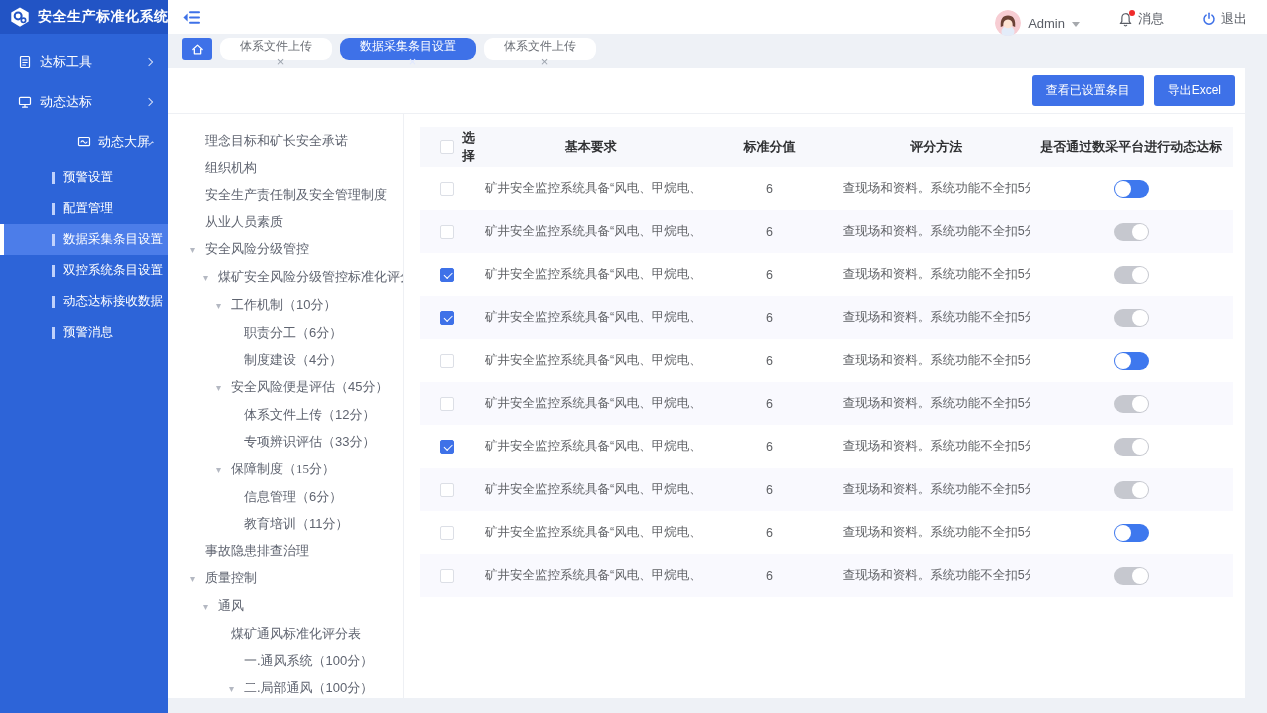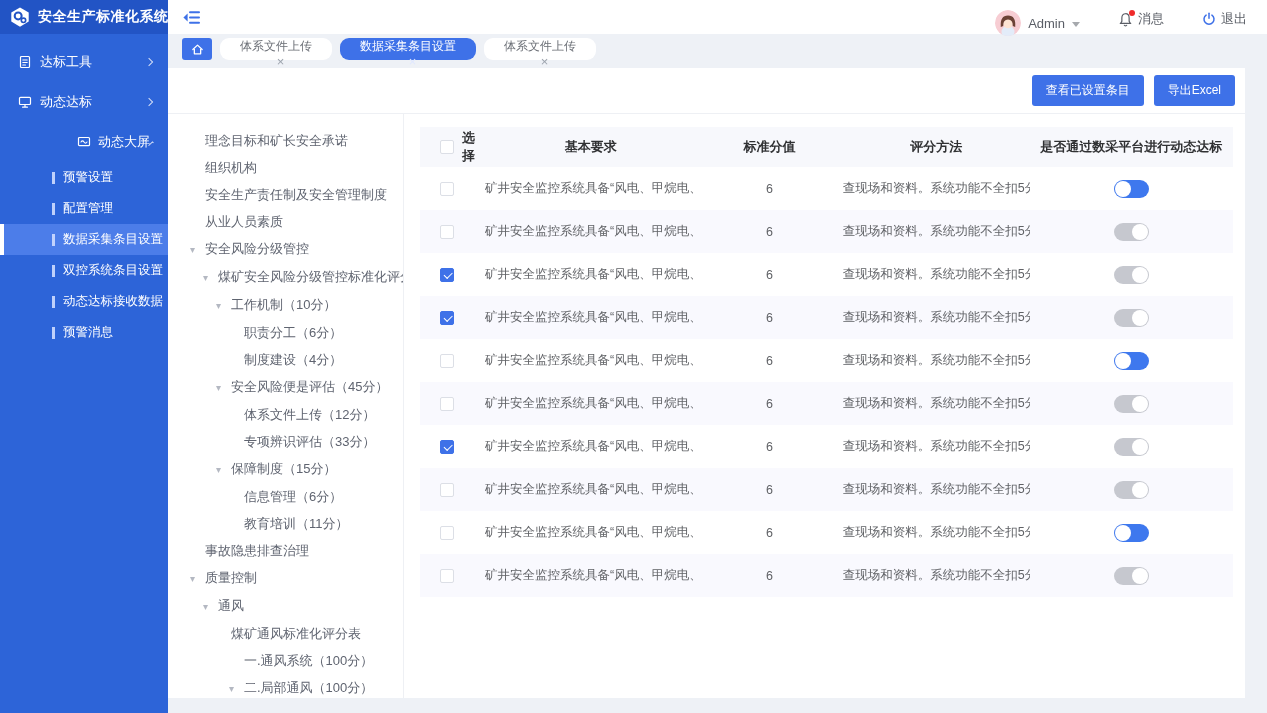--- a/index.html
+++ b/index.html
@@ -235,21 +235,21 @@
             <div class="tree-node" style="padding-left: 0px;"><span class="caret"></span><span>安全生产责任制及安全管理制度</span></div>
             <div class="tree-node" style="padding-left: 0px;"><span class="caret"></span><span>从业人员素质</span></div>
             <div class="tree-node" style="padding-left: 0px;"><span class="caret">▾</span><span>安全风险分级管控</span></div>
             <div class="tree-node" style="padding-left: 13px;"><span class="caret">▾</span><span>煤矿安全风险分级管控标准化评分表</span></div>
             <div class="tree-node" style="padding-left: 26px;"><span class="caret">▾</span><span>工作机制（10分）</span></div>
             <div class="tree-node" style="padding-left: 39px;"><span class="caret"></span><span>职责分工（6分）</span></div>
             <div class="tree-node" style="padding-left: 39px;"><span class="caret"></span><span>制度建设（4分）</span></div>
             <div class="tree-node" style="padding-left: 26px;"><span class="caret">▾</span><span>安全风险便是评估（45分）</span></div>
             <div class="tree-node" style="padding-left: 39px;"><span class="caret"></span><span>体系文件上传（12分）</span></div>
             <div class="tree-node" style="padding-left: 39px;"><span class="caret"></span><span>专项辨识评估（33分）</span></div>
-            <div class="tree-node" style="padding-left: 26px;"><span class="caret">▾</span><span>保障制度（15分）</span></div>
+            <div class="tree-node" style="padding-left: 26px; font-family: Liberation Serif, serif;"><span class="caret">▾</span><span>保障制度（15分）</span></div>
             <div class="tree-node" style="padding-left: 39px;"><span class="caret"></span><span>信息管理（6分）</span></div>
             <div class="tree-node" style="padding-left: 39px;"><span class="caret"></span><span>教育培训（11分）</span></div>
             <div class="tree-node" style="padding-left: 0px;"><span class="caret"></span><span>事故隐患排查治理</span></div>
             <div class="tree-node" style="padding-left: 0px;"><span class="caret">▾</span><span>质量控制</span></div>
             <div class="tree-node" style="padding-left: 13px;"><span class="caret">▾</span><span>通风</span></div>
             <div class="tree-node" style="padding-left: 26px;"><span class="caret"></span><span>煤矿通风标准化评分表</span></div>
             <div class="tree-node" style="padding-left: 39px;"><span class="caret"></span><span>一.通风系统（100分）</span></div>
             <div class="tree-node" style="padding-left: 39px;"><span class="caret">▾</span><span>二.局部通风（100分）</span></div>
           </div>
         <div class="table">

